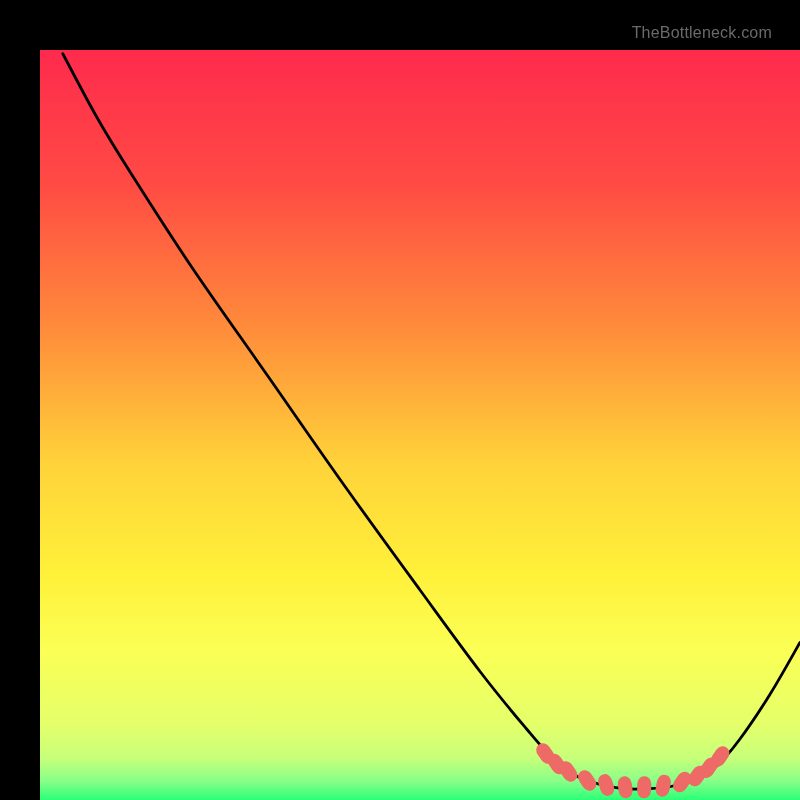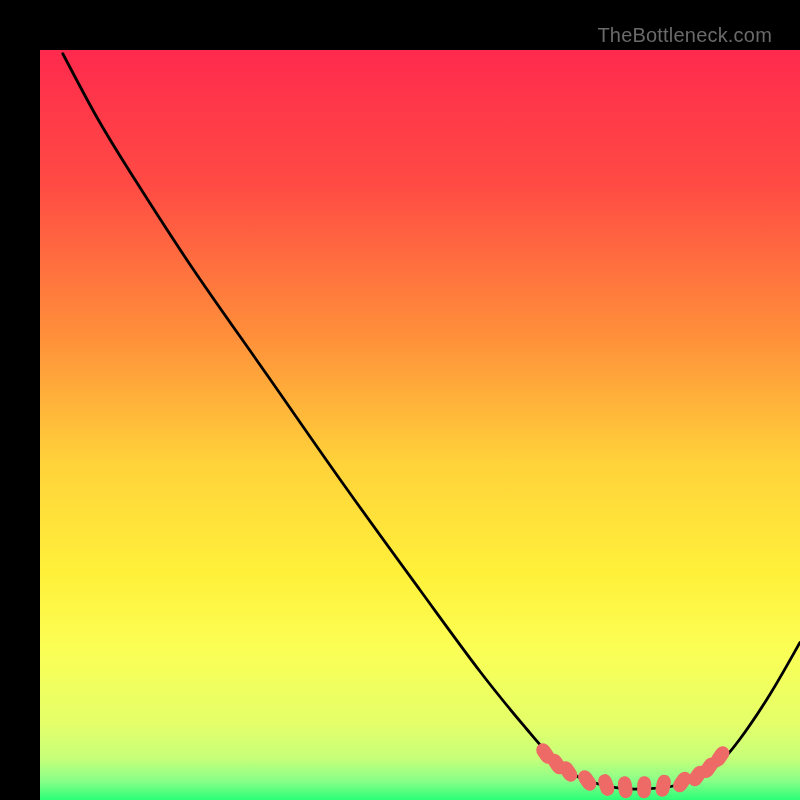--- a/index.html
+++ b/index.html
@@ -17,21 +17,21 @@
     top: 20px;
     width: 760px;
     height: 760px;
     background: #000;
   }
   .watermark {
     position: absolute;
     top: 4px;
     right: 8px;
     color: #6a6a6a;
-    font-size: 20px;
+    font-size: 16px;
     font-weight: 500;
     letter-spacing: 0.2px;
   }
   .plot {
     position: absolute;
     left: 20px;
     top: 30px;
     width: 760px;
     height: 750px;
     overflow: hidden;

